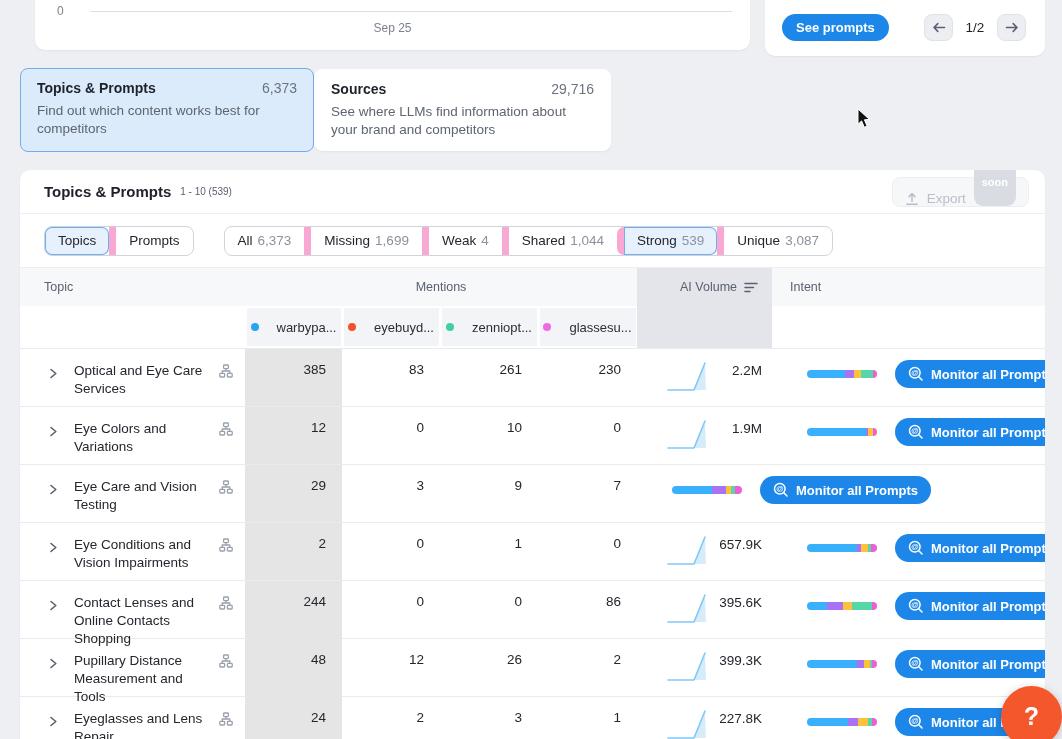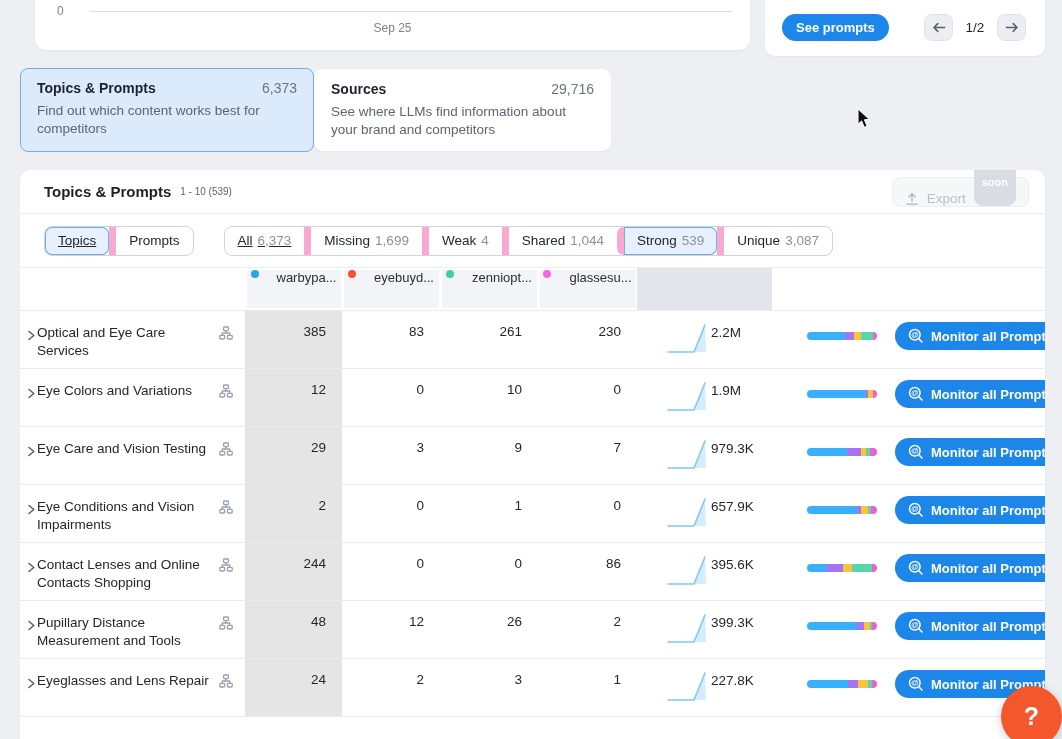--- a/index.html
+++ b/index.html
@@ -53,51 +53,51 @@
     font-family:"Liberation Sans", sans-serif; }
   .export-label { font-size:13.5px; color:#b9bfc9; }
   .soon-badge { background:#d9dde3; color:#fff; font-size:11px; font-weight:700;
     padding:18px 8px; border-radius:9px; }
 
   .filter-row { height:54px; display:flex; align-items:center; padding:0 24px;
     border-bottom:1px solid #eceef1; gap:30px; }
   .seg { display:flex; border:1px solid #cfd4db; border-radius:8px; height:30px; background:#fff; }
   .seg-item { padding:0 13px; display:flex; align-items:center; gap:5px; font-size:13.5px;
     color:#23262d; cursor:pointer; border-left:7px solid #f9a8d4; white-space:nowrap; }
-  .seg-item:first-child { border-left:none; border-radius:7px 0 0 7px;text-decoration:underline; }
+  .seg-item:first-child { border-left:none; border-radius:7px 0 0 7px; }
   .seg-item:last-child { border-radius:0 7px 7px 0; }
   .seg-item.selected { background:#e7f1fd; box-shadow:inset 0 0 0 1px #6fb0ec; border-radius:7px; }
   .chip-count { color:#8b929d; }
 
   
   .grid { display:grid; grid-template-columns:225px 97px 98px 98px 99px 135px 1fr; }
   .thead { border-bottom:1px solid #e9ebee; }
   .h-row1 { height:38px; }
   .h-row2 { height:42px; }
   .hcell { display:flex; align-items:center; font-size:12.5px; color:#596070; background:#f7f8fa; }
   .hcell.topic-h { padding-left:24px; }
   .hcell.mentions-h { grid-column:2 / 6; justify-content:center; }
   .hcell.ai-h { background:#e3e5ea; justify-content:flex-end; padding-right:14px; gap:7px; cursor:pointer; }
   .hcell.intent-h { padding-left:18px; }
   .h2-empty { background:#fff; }
   .h2-ai { background:#e3e5ea; }
-  .brand-cell { margin:2px 1.5px; background:#f2f4f7; display:flex; align-items:flex-start;
+  .brand-cell { margin:2px 1.5px; background:#f2f4f7; display:flex; align-items:center;
     justify-content:center; gap:18px; font-size:13px; color:#2a2e36; }
   .brand-dot { width:8px; height:8px; border-radius:50%; flex:0 0 auto; }
 
   .trow { border-bottom:1px solid #e9ebee; height:58px; cursor:default; }
-  .topic-cell { padding:13px 6px 0 6px; display:flex; align-items:flex-start; gap:1px; }
+  .topic-cell { padding:13px 6px 0 28px; display:flex; align-items:flex-start; gap:16px; }
   .chev { margin-top:3px; flex:0 0 auto; cursor:pointer; }
   .topic-text { flex:1; font-size:13.5px; line-height:18px; color:#23262d; cursor:pointer; }
   .sitemap { margin-top:2px; margin-right:6px; flex:0 0 auto; }
   .num { text-align:right; padding:13px 16px 0 0; font-size:13.5px; color:#23262d; }
   .num.green { background:#e5e5e5; }
   .ai-cell { display:flex; align-items:flex-start; padding:10px 10px 0 28px; }
   .spark { flex:0 0 auto; }
-  .ai-val { flex:1; font-size:13.5px; color:#23262d; padding-top:4px; }
+  .ai-val { flex:1; text-align:right; font-size:13.5px; color:#23262d; padding-top:4px; }
   .intent-cell { display:flex; align-items:flex-start; }
   .intent-bar { width:70px; height:8px; border-radius:4px; overflow:hidden; display:flex;
     margin:21px 0 0 35px; flex:0 0 auto; }
   .intent-bar span { height:100%; display:block; }
   .monitor-btn { margin:11px 0 0 18px; height:28px; border-radius:14px; background:#1c87e8;
     color:#fff; border:none; display:flex; align-items:center; gap:7px; padding:0 13px;
     font-family:"Liberation Sans", sans-serif; font-size:13px; font-weight:700; cursor:pointer; white-space:nowrap; }
 
   
   .help-btn { position:absolute; left:1001px; top:686px; width:61px; height:61px; border-radius:50%;
@@ -190,20 +190,31 @@
           <span class="chip-count">539</span>
         </div>
       <div class="seg-item">
           <span>Unique</span>
           <span class="chip-count">3,087</span>
         </div>
     </div>
   </div>
 
   <div class="thead">
+    <div class="grid h-row1">
+      <div class="hcell topic-h">Topic</div>
+      <div class="hcell mentions-h">Mentions</div>
+      <div class="hcell ai-h">
+        <span>AI Volume</span>
+        <svg width="14" height="11" viewBox="0 0 14 11" stroke="#596070" stroke-width="1.5" stroke-linecap="round">
+            <path d="M1 1.5 H13 M1 5.5 H9.5 M1 9.5 H6"></path>
+          </svg>
+      </div>
+      <div class="hcell intent-h">Intent</div>
+    </div>
     <div class="grid h-row2">
       <div class="h2-empty"></div>
       <div class="brand-cell">
           <span class="brand-dot" style="background: rgb(41, 164, 242);"></span>
           <span>warbypa...</span>
         </div>
       <div class="brand-cell">
           <span class="brand-dot" style="background: rgb(244, 80, 44);"></span>
           <span>eyebuyd...</span>
         </div>
@@ -332,29 +343,20 @@
               <rect x="0.8" y="9.4" width="4.8" height="3.6" rx="0.8"></rect>
               <rect x="8.4" y="9.4" width="4.8" height="3.6" rx="0.8"></rect>
               <path d="M7 4.6 V7 M3.2 9.4 V7 H10.8 V9.4"></path>
             </svg>
       </span>
     </div>
     <div class="num green">29</div>
     <div class="num">3</div>
     <div class="num">9</div>
     <div class="num">7</div>
-    <div class="ai-cell">
-      <span class="spark">
-        <svg width="46" height="36" viewBox="0 0 46 36">
-              <polygon points="29,31 40,4 41,31" fill="#d7ecfa"></polygon>
-              <path d="M3 31 H29 L40 4" fill="none" stroke="#7ec9f6" stroke-width="1.6" stroke-linecap="round" stroke-linejoin="round"></path>
-            </svg>
-      </span>
-      <span class="ai-val">979.3K</span>
-    </div>
     <div class="intent-cell">
       <div class="intent-bar">
             <span style="width: 57%; background: rgb(56, 176, 251);"></span>
             <span style="width: 20%; background: rgb(168, 115, 243);"></span>
             <span style="width: 8%; background: rgb(252, 194, 61);"></span>
             <span style="width: 5%; background: rgb(87, 214, 167);"></span>
             <span style="width: 10%; background: rgb(238, 95, 211);"></span>
           </div>
       <button class="monitor-btn">
         <svg width="16" height="16" viewBox="0 0 16 16" fill="none" stroke="#fff" stroke-width="1.5" stroke-linecap="round">

